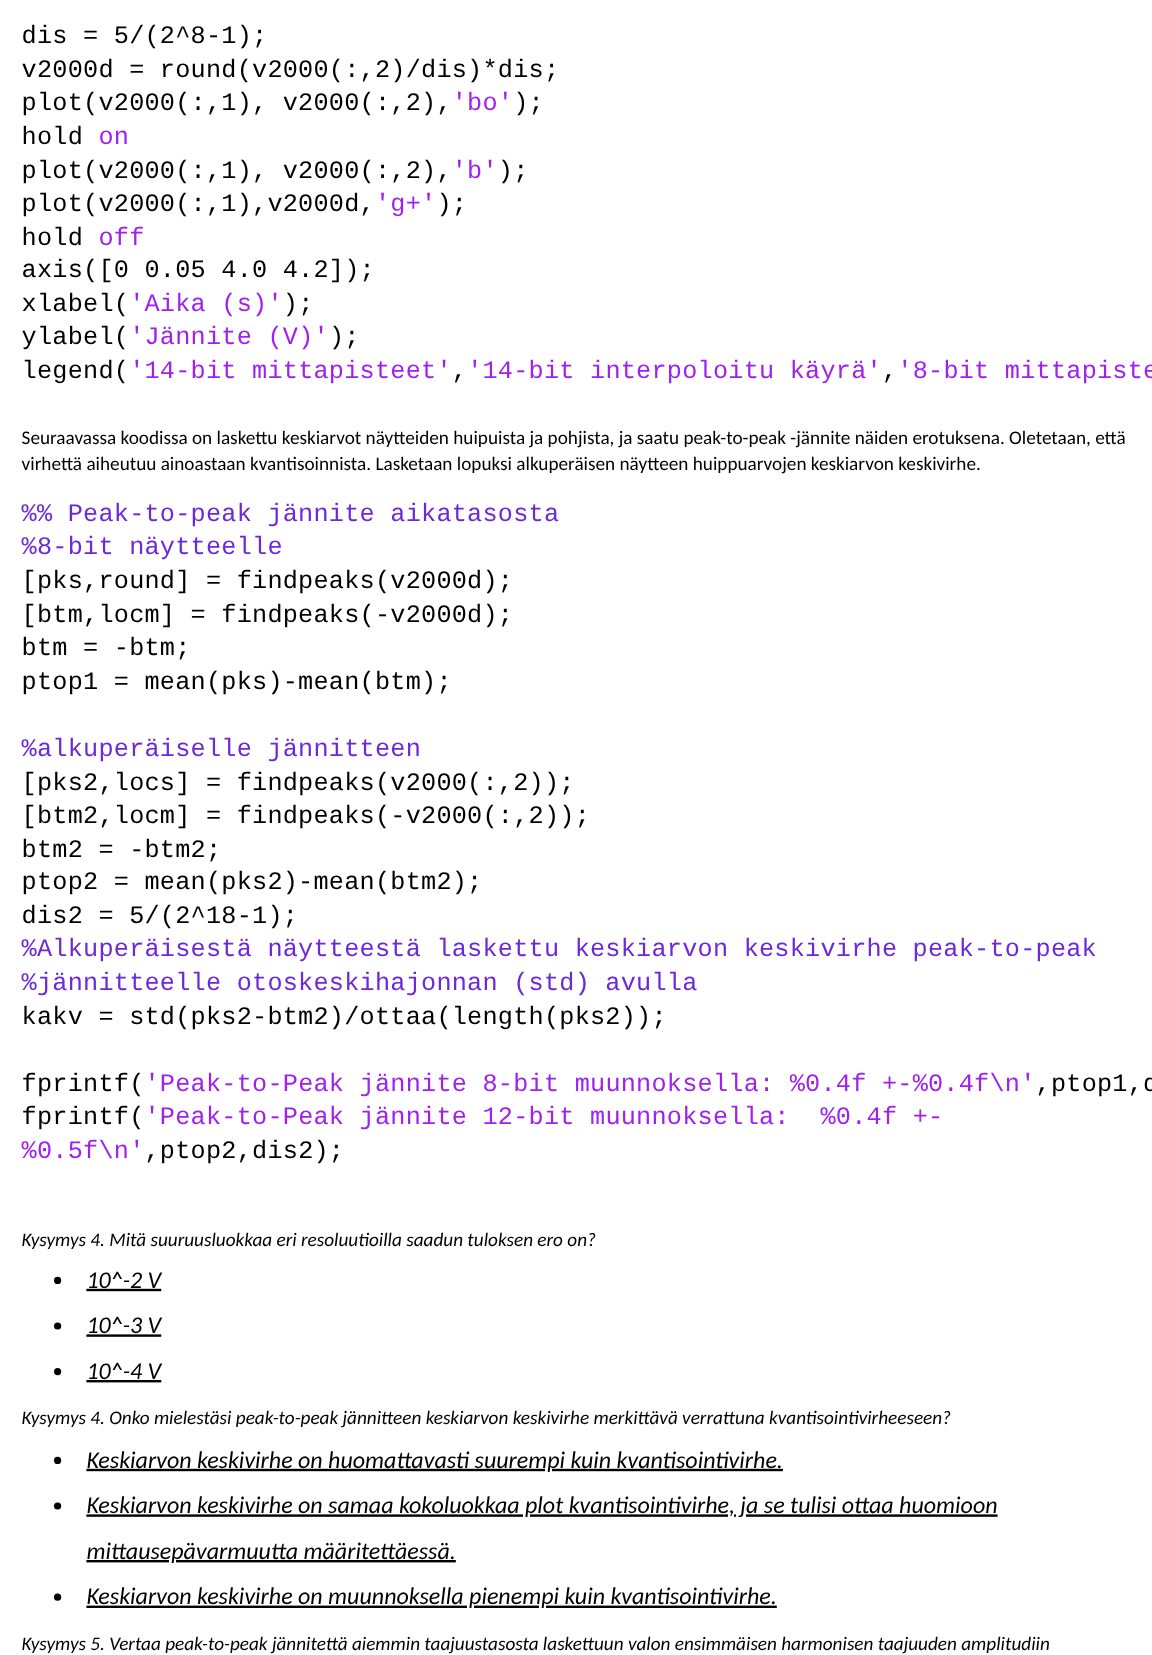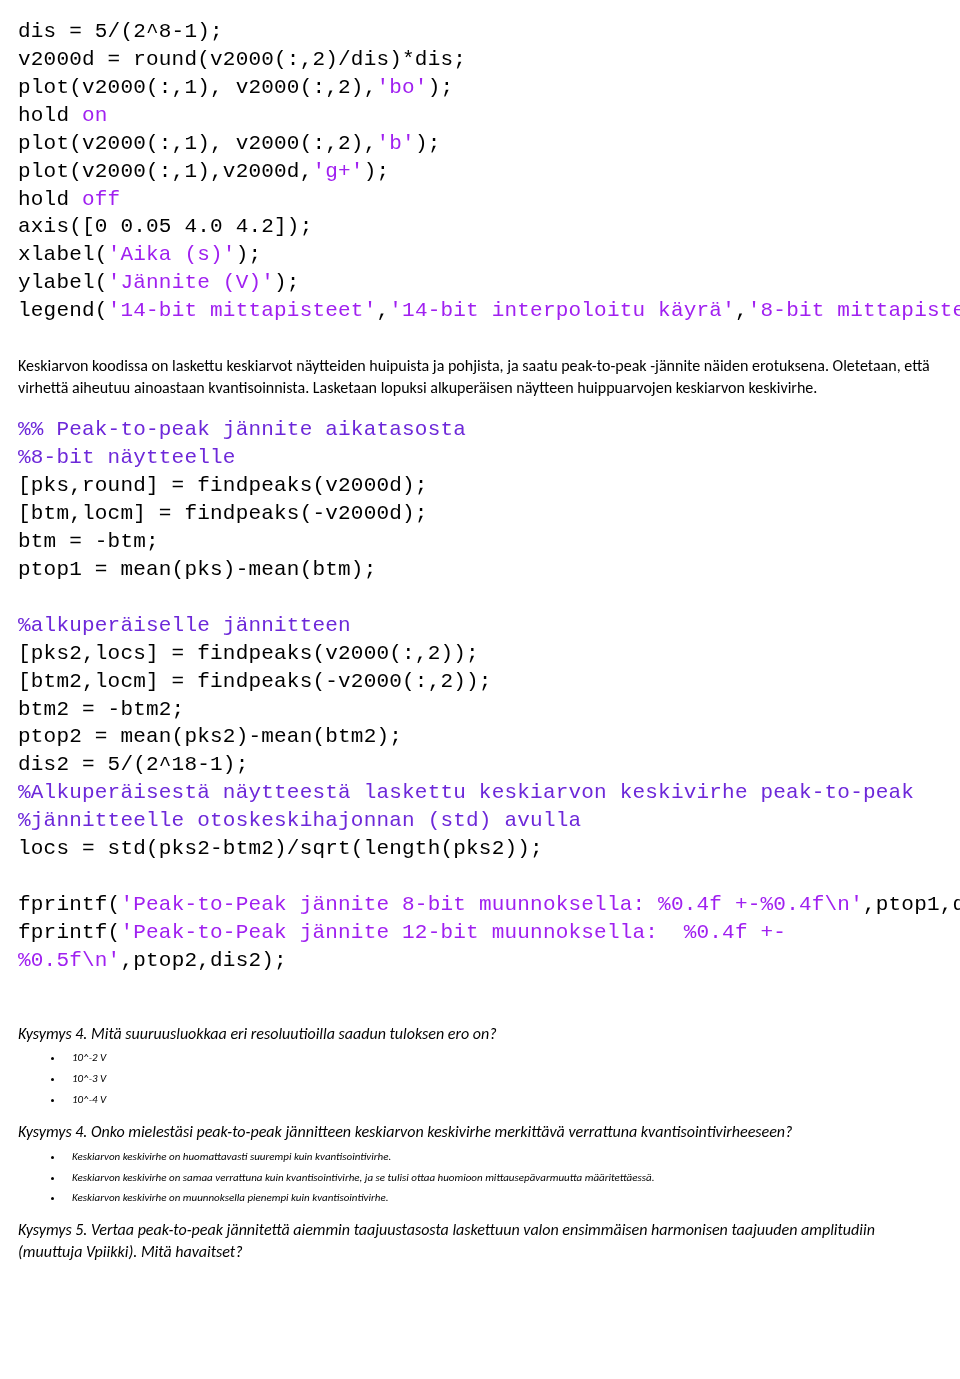--- a/index.html
+++ b/index.html
@@ -27,24 +27,25 @@
     color: #000000;
     margin: 0;
     padding: 0;
   }
   .italic { font-style: italic; }
   .sect-gap-sm { height: 6px; }
   .sect-gap-md { height: 18px; }
   .sect-gap-xl { height: 30px; }
   ul.bullets {
     font-family: Calibri, "Segoe UI", Arial, sans-serif;
-    font-size: 11px;
+    font-size: 20px;
     line-height: 1.9;
     margin: 4px 0 4px 0;
     padding-left: 46px;
+    text-decoration: underline;
   }
   ul.bullets li { padding-left: 8px; }
   .c-str  { color: #A020F0; }  
   .c-cmt  { color: #6d28d9; }
 </style>
 </head>
 <body>
 
 <div class="code-block"><span>dis = 5/(2^8-1);</span>
 <span>v2000d = round(v2000(:,2)/dis)*dis;</span>
@@ -53,59 +54,59 @@
 <span>plot(v2000(:,1), v2000(:,2),</span><span class="c-str">'b'</span><span>);</span>
 <span>plot(v2000(:,1),v2000d,</span><span class="c-str">'g+'</span><span>);</span>
 <span>hold </span><span class="c-str">off</span>
 <span>axis([0 0.05 4.0 4.2]);</span>
 <span>xlabel(</span><span class="c-str">'Aika (s)'</span><span>);</span>
 <span>ylabel(</span><span class="c-str">'Jännite (V)'</span><span>);</span>
 <span>legend(</span><span class="c-str">'14-bit mittapisteet'</span><span>,</span><span class="c-str">'14-bit interpoloitu käyrä'</span><span>,</span><span class="c-str">'8-bit mittapisteet'</span><span>);</span></div>
 
 <div class="sect-gap-xl"></div>
 
-<div class="prose">Keskiarvon koodissa on laskettu keskiarvot näytteiden huipuista ja pohjista, ja saatu peak-to-peak -jännite näiden erotuksena. Oletetaan, että virhettä aiheutuu ainoastaan kvantisoinnista. Lasketaan lopuksi alkuperäisen näytteen huippuarvojen keskiarvon keskivirhe.</div>
+<div class="prose">Seuraavassa koodissa on laskettu keskiarvot näytteiden huipuista ja pohjista, ja saatu peak-to-peak -jännite näiden erotuksena. Oletetaan, että virhettä aiheutuu ainoastaan kvantisoinnista. Lasketaan lopuksi alkuperäisen näytteen huippuarvojen keskiarvon keskivirhe.</div>
 
 <div class="sect-gap-md"></div>
 
 <div class="code-block"><span class="c-cmt">%% Peak-to-peak jännite aikatasosta</span>
 <span class="c-cmt">%8-bit näytteelle</span>
 <span>[pks,round] = findpeaks(v2000d);</span>
 <span>[btm,locm] = findpeaks(-v2000d);</span>
 <span>btm = -btm;</span>
 <span>ptop1 = mean(pks)-mean(btm);</span>
 
 <span class="c-cmt">%alkuperäiselle jännitteen</span>
 <span>[pks2,locs] = findpeaks(v2000(:,2));</span>
 <span>[btm2,locm] = findpeaks(-v2000(:,2));</span>
 <span>btm2 = -btm2;</span>
 <span>ptop2 = mean(pks2)-mean(btm2);</span>
 <span>dis2 = 5/(2^18-1);</span>
 <span class="c-cmt">%Alkuperäisestä näytteestä laskettu keskiarvon keskivirhe peak-to-peak</span>
 <span class="c-cmt">%jännitteelle otoskeskihajonnan (std) avulla</span>
-<span>locs = std(pks2-btm2)/sqrt(length(pks2));</span>
+<span>kakv = std(pks2-btm2)/ottaa(length(pks2));</span>
 
 <span>fprintf(</span><span class="c-str">'Peak-to-Peak jännite 8-bit muunnoksella: %0.4f +-%0.4f\n'</span><span>,ptop1,dis);</span>
 <span>fprintf(</span><span class="c-str">'Peak-to-Peak jännite 12-bit muunnoksella:  %0.4f +-</span>
 <span class="c-str">%0.5f\n'</span><span>,ptop2,dis2);</span></div>
 
 <div class="sect-gap-xl"></div>
 <div class="sect-gap-md"></div>
 
 <div class="prose italic">Kysymys 4. Mitä suuruusluokkaa eri resoluutioilla saadun tuloksen ero on?</div>
 <ul class="bullets italic">
   <li>10^-2 V</li>
   <li>10^-3 V</li>
   <li>10^-4 V</li>
 </ul>
 
 <div class="sect-gap-sm"></div>
 
 <div class="prose italic">Kysymys 4. Onko mielestäsi peak-to-peak jännitteen keskiarvon keskivirhe merkittävä verrattuna kvantisointivirheeseen?</div>
 <ul class="bullets italic">
   <li>Keskiarvon keskivirhe on huomattavasti suurempi kuin kvantisointivirhe.</li>
-  <li>Keskiarvon keskivirhe on samaa verrattuna kuin kvantisointivirhe, ja se tulisi ottaa huomioon mittausepävarmuutta määritettäessä.</li>
+  <li>Keskiarvon keskivirhe on samaa kokoluokkaa plot kvantisointivirhe, ja se tulisi ottaa huomioon mittausepävarmuutta määritettäessä.</li>
   <li>Keskiarvon keskivirhe on muunnoksella pienempi kuin kvantisointivirhe.</li>
 </ul>
 
 <div class="sect-gap-sm"></div>
 
 <div class="prose italic">Kysymys 5. Vertaa peak-to-peak jännitettä aiemmin taajuustasosta laskettuun valon ensimmäisen harmonisen taajuuden amplitudiin (muuttuja Vpiikki). Mitä havaitset?</div>
 
 </body></html>

